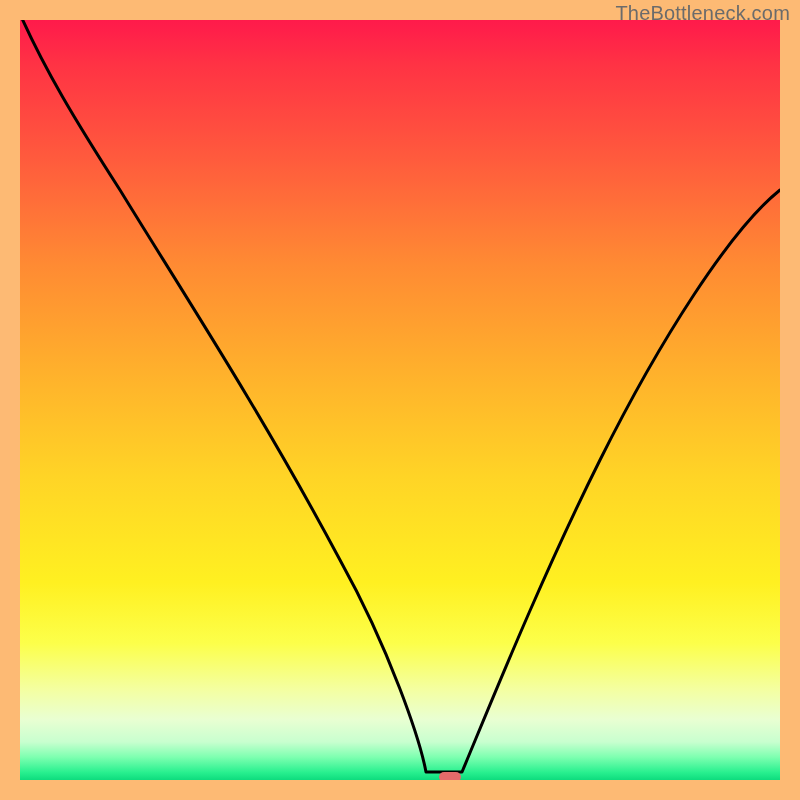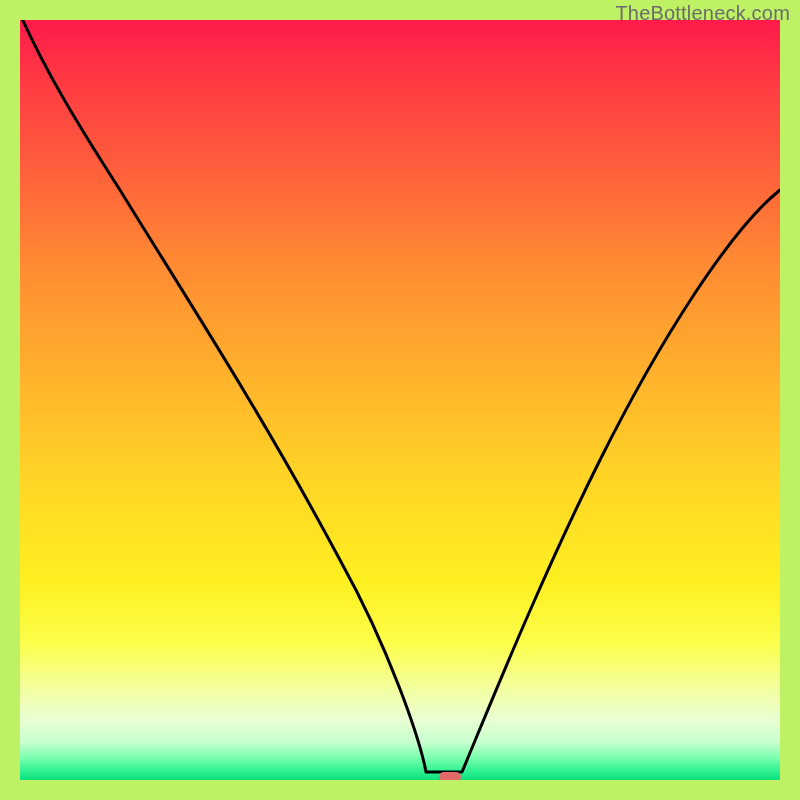--- a/index.html
+++ b/index.html
@@ -7,21 +7,21 @@
     padding: 0;
     width: 800px;
     height: 800px;
     background: #000;
     overflow: hidden;
   }
   .frame {
     position: relative;
     width: 800px;
     height: 800px;
-    background: #bef264;
+    background: #fdba74;
   }
   .plot-area {
     position: absolute;
     left: 20px;
     top: 20px;
     width: 760px;
     height: 760px;
     overflow: hidden;
   }
   .gradient-bg {

